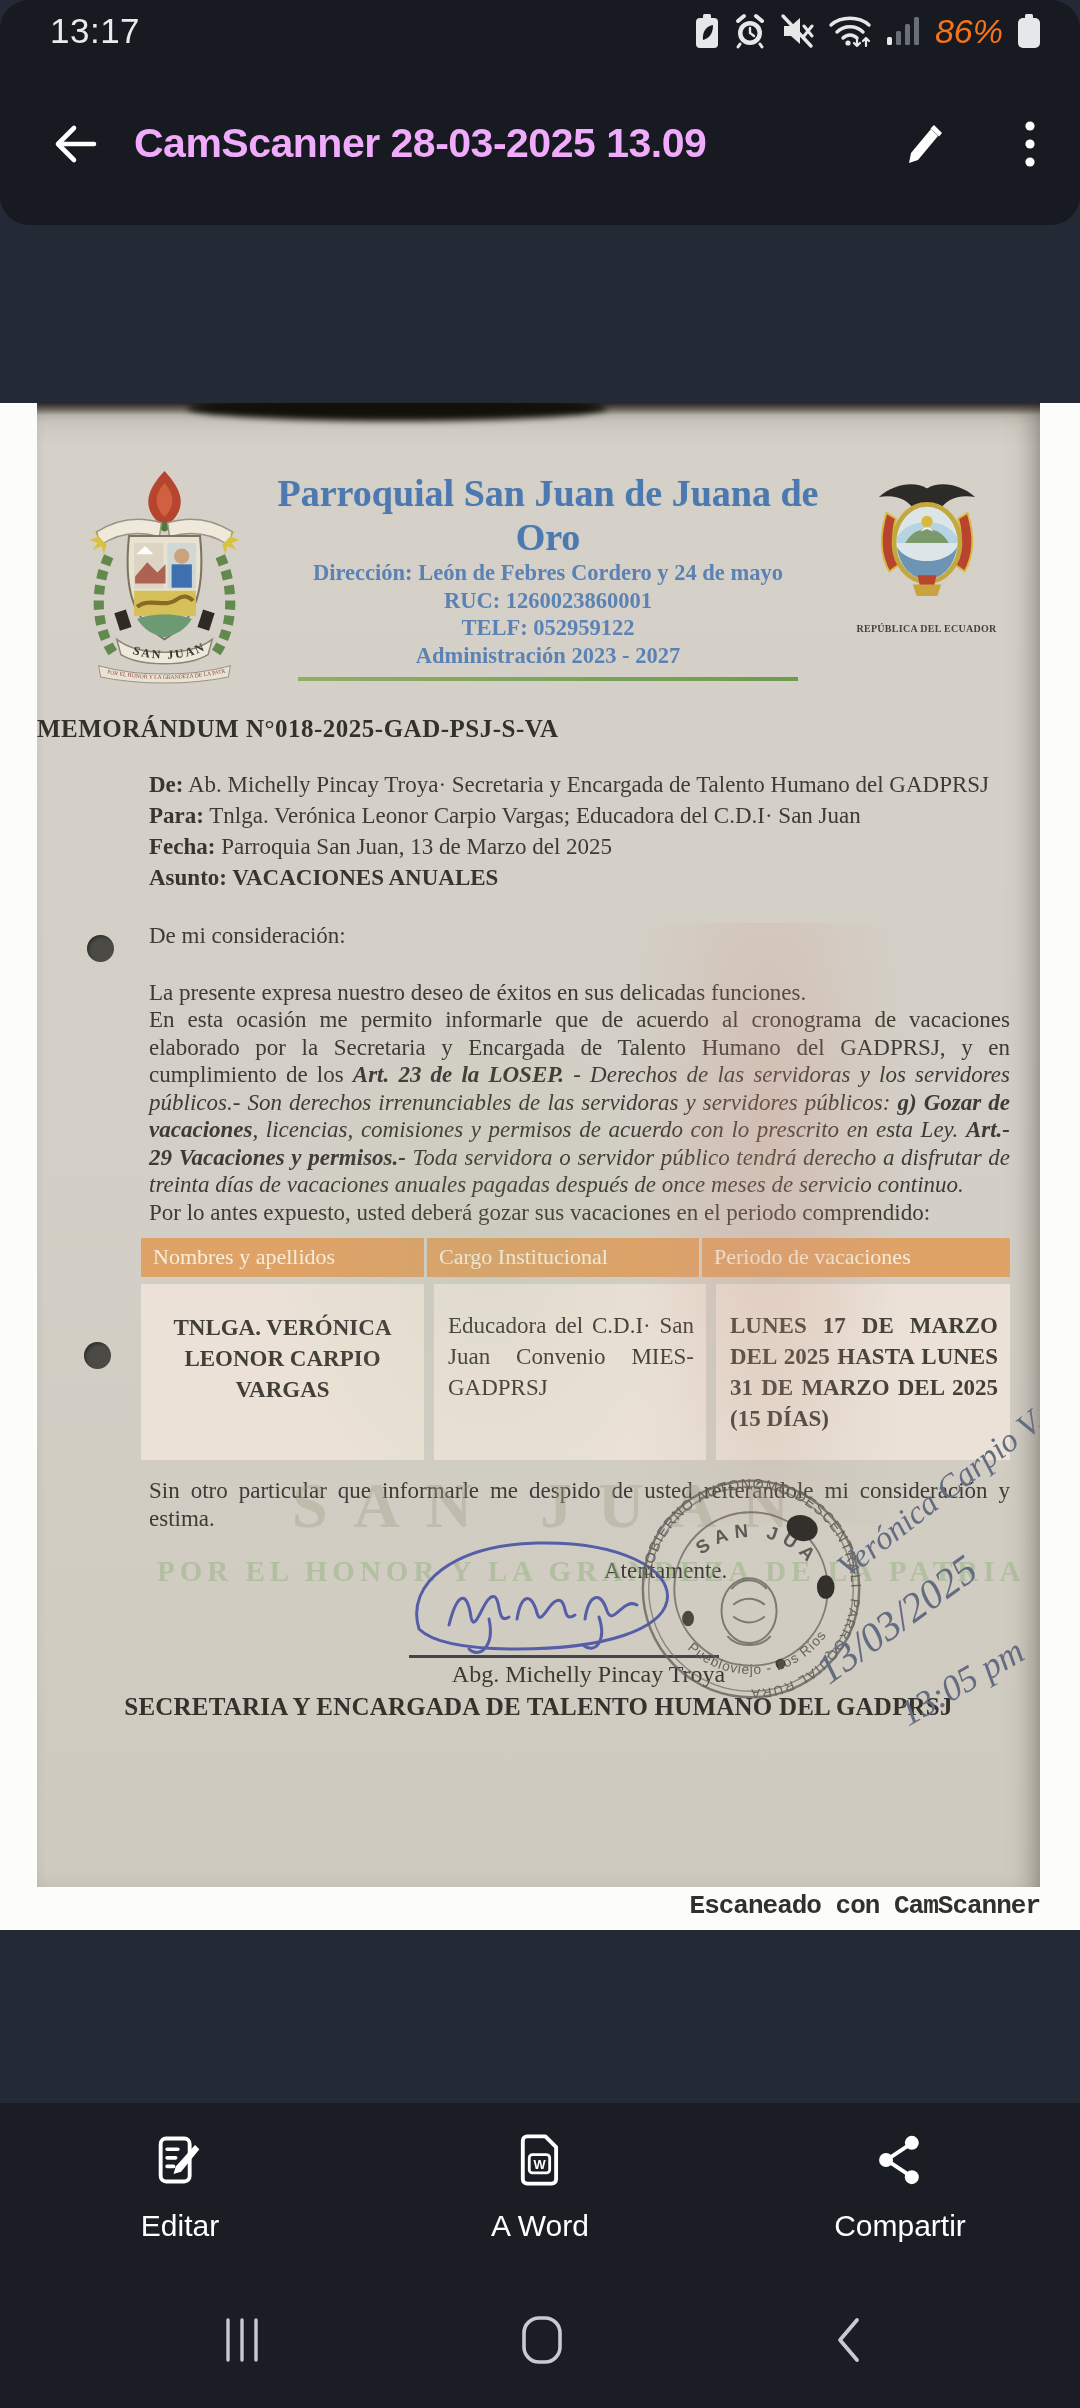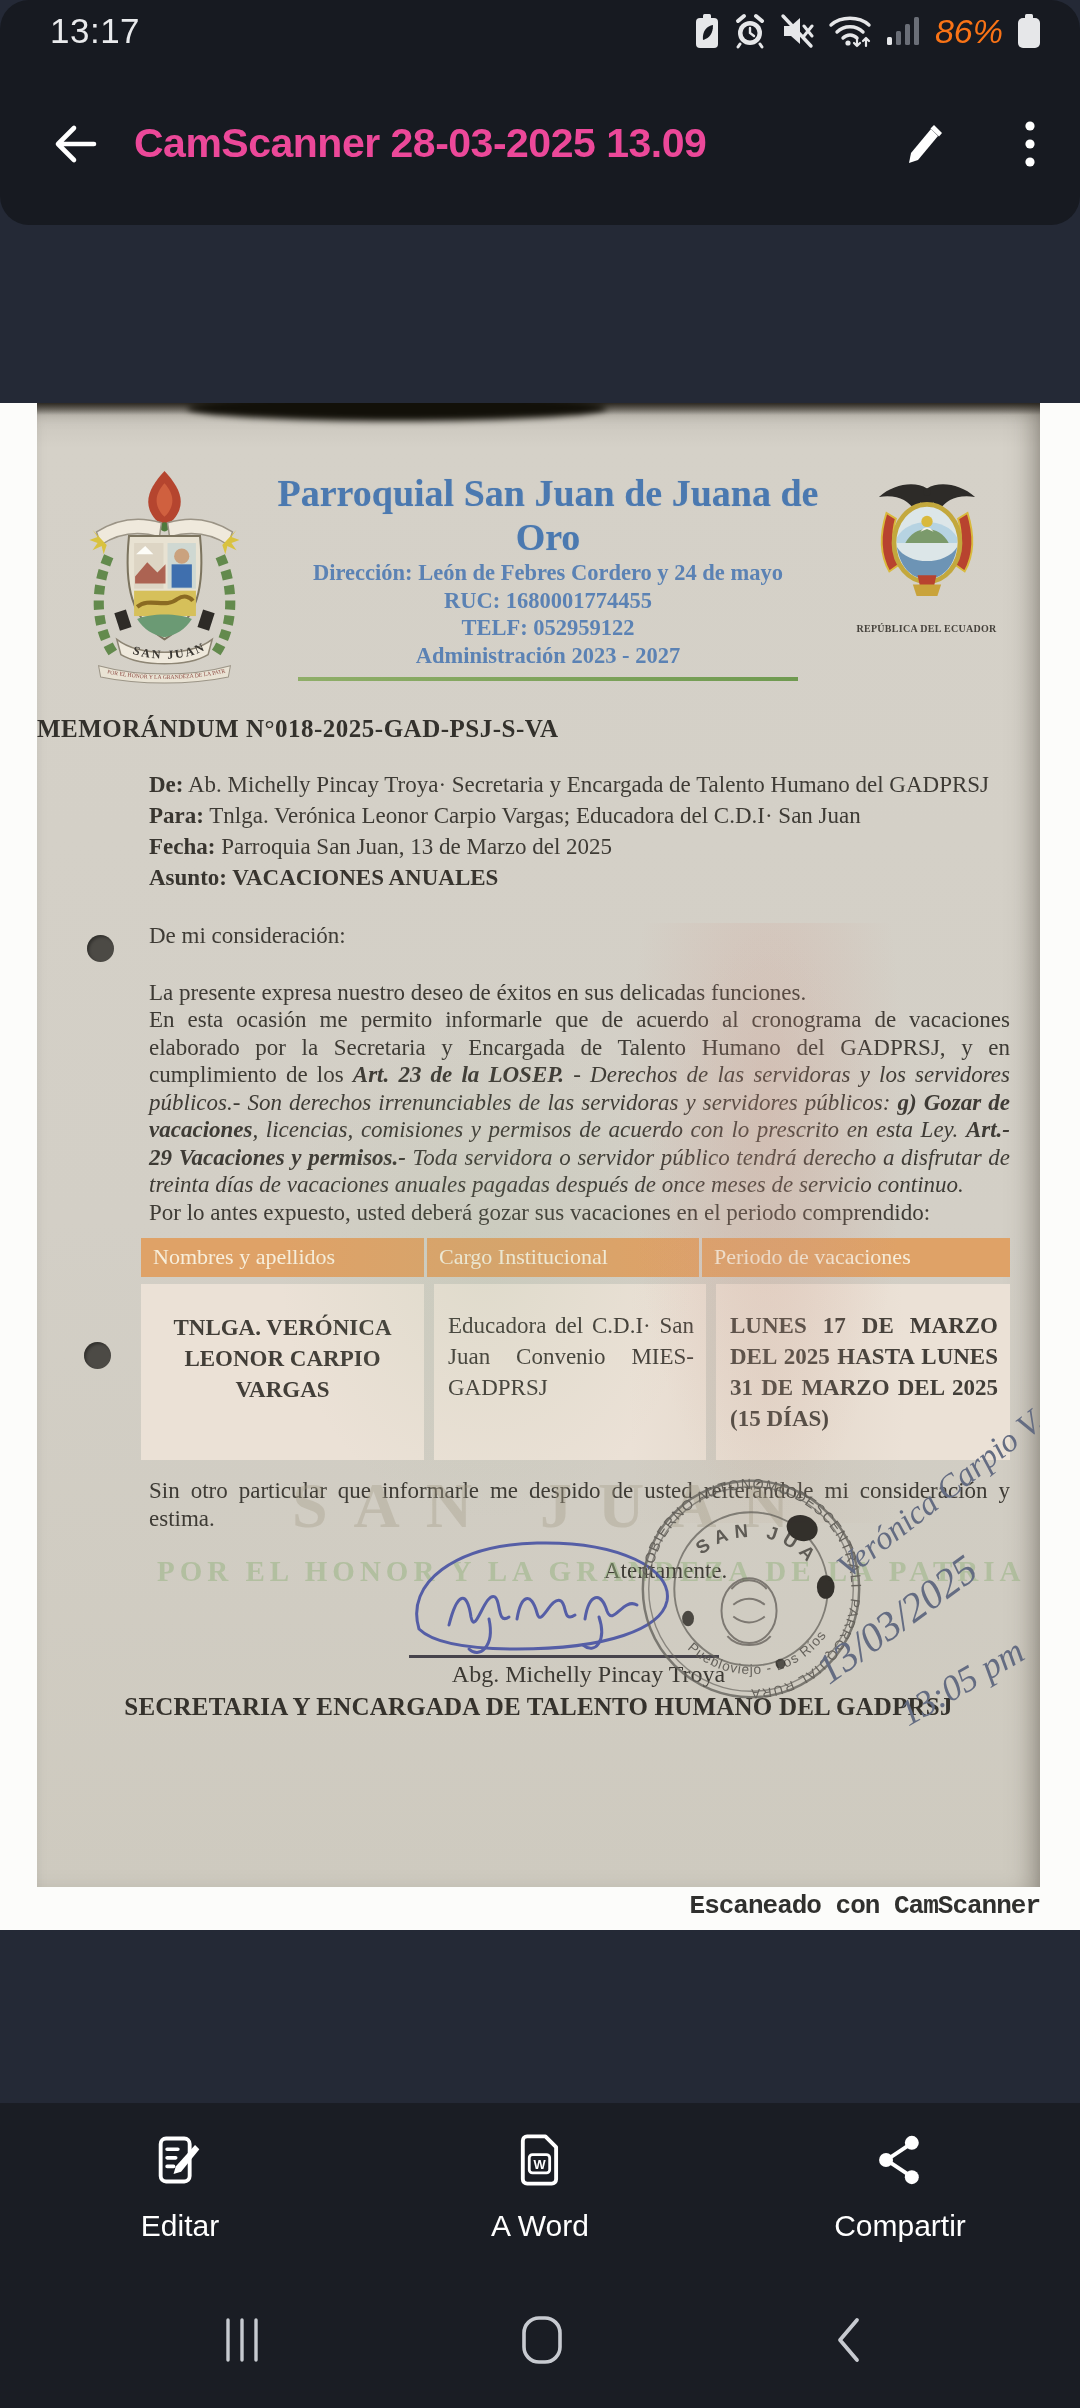--- a/index.html
+++ b/index.html
@@ -9,21 +9,21 @@
   
   .top-block{position:absolute;top:0;left:0;width:1080px;height:225px;background:#171a21;border-radius:29px;}
   .status-bar{position:absolute;top:0;left:0;width:1080px;height:62px;display:flex;
     align-items:center;justify-content:space-between;padding:0 38px 0 50px;box-sizing:border-box;}
   .status-time{color:#e9eaec;font-size:35px;letter-spacing:.5px;}
   .status-icons{display:flex;align-items:center;gap:13px;}
   .status-icons svg{display:block;}
   .status-pct{color:#f97316;font-size:34px;margin-left:2px;font-style:italic;}
   .app-bar{position:absolute;top:62px;left:0;width:1080px;height:163px;display:flex;align-items:center;}
   .appbar-back{margin-left:42px;width:64px;height:64px;display:flex;align-items:center;justify-content:center;}
-  .app-title{color:#ec4899;font-size:41px;font-weight:700;margin-left:28px;letter-spacing:-.5px;
+  .app-title{color:#f0abfc;font-size:41px;font-weight:700;margin-left:28px;letter-spacing:-.5px;
     flex:1;white-space:nowrap;overflow:hidden;}
   .appbar-edit{width:70px;height:64px;display:flex;align-items:center;justify-content:center;margin-right:40px;}
   .appbar-menu{width:64px;height:64px;display:flex;align-items:center;justify-content:center;margin-right:18px;}
 
   
   .doc-sheet{position:absolute;top:403px;left:0;width:1080px;height:1527px;background:#fcfcfa;}
   .scan{position:absolute;left:37px;top:0;width:1003px;height:1484px;overflow:hidden;
     background:linear-gradient(180deg,#c6c2b9 0%,#d5d1c8 3%,#d3cfc6 55%,#cecabf 100%);
     box-shadow:inset -20px 0 26px -14px rgba(92,88,78,.55), inset 0 16px 18px -12px rgba(35,30,24,.6);
     font-family:"Liberation Serif",serif;color:#3e3b35;}
@@ -226,21 +226,21 @@
             <path id="sjBanner" d="M44 180 C 66 192 104 192 126 180" fill="none"></path>
             <text font-size="12" font-weight="bold" fill="#3a3732" letter-spacing="2" font-family="Liberation Serif,serif"><textPath href="#sjBanner" startOffset="12%">SAN JUAN</textPath></text>
             <path d="M20 196 C60 207 110 207 150 196 L148 207 C110 215 60 215 22 207 Z" fill="#e9e3d4" stroke="#9b9486" stroke-width="1"></path>
             <path id="sjMotto" d="M26 203 C 64 211 106 211 144 203" fill="none"></path>
             <text font-size="5.6" fill="#8c4a42" font-family="Liberation Serif,serif"><textPath href="#sjMotto" startOffset="2%">POR EL HONOR Y LA GRANDEZA DE LA PATRIA</textPath></text>
           </svg>
         </div>
         <div class="lh-center">
           <div class="lh-title">Parroquial San Juan de Juana de Oro</div>
           <div class="lh-small">Dirección: León de Febres Cordero y 24 de mayo</div>
-          <div class="lh-small">RUC: 1680001774455</div>
+          <div class="lh-small">RUC: 1260023860001</div>
           <div class="lh-small">TELF: 052959122</div>
           <div class="lh-small">Administración 2023 - 2027</div>
           <div class="lh-underline"></div>
         </div>
         <div class="lh-right">
           <svg width="126" height="132" viewBox="0 0 130 140">
             <path d="M65 10 C52 2 30 5 14 19 C34 16 45 23 51 32 L58 25 L65 31 L72 25 L79 32 C85 23 96 16 116 19 C100 5 78 2 65 10 Z" fill="#2d2b28"></path>
             <circle cx="65" cy="14" r="4" fill="#2d2b28"></circle>
             <path d="M22 36 C15 58 15 80 25 98 L35 91 C28 74 28 56 32 42 Z" fill="#b8432f" stroke="#d9b93c" stroke-width="2"></path>
             <path d="M108 36 C115 58 115 80 105 98 L95 91 C102 74 102 56 98 42 Z" fill="#b8432f" stroke="#d9b93c" stroke-width="2"></path>

